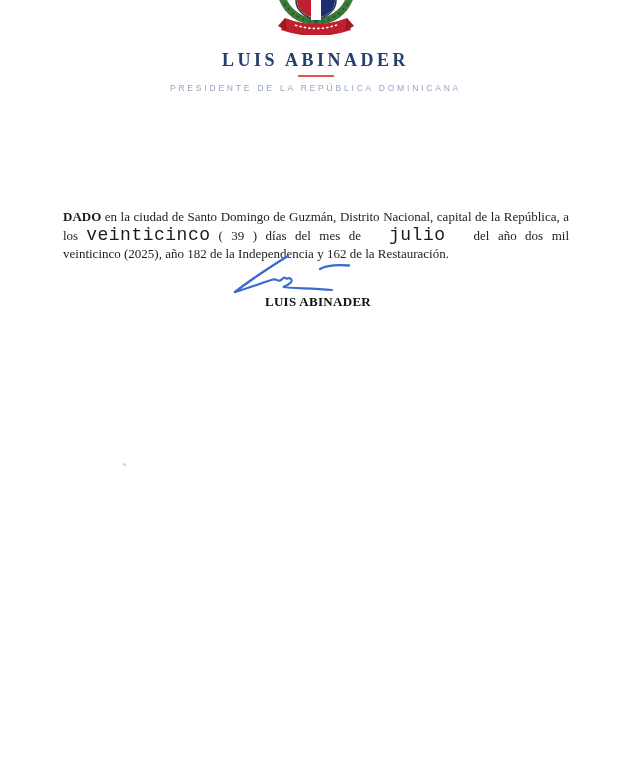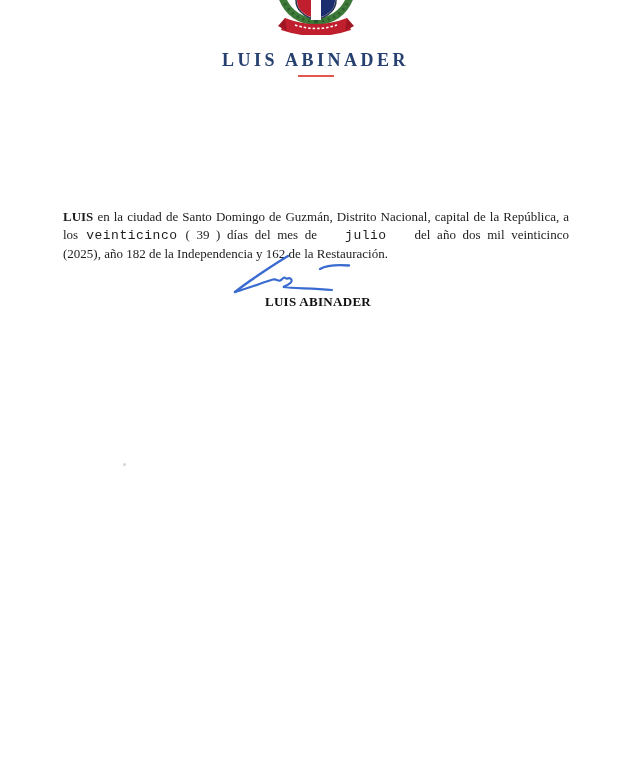--- a/index.html
+++ b/index.html
@@ -39,21 +39,21 @@
   .para{
     position:absolute;left:63px;width:506px;
     font-size:13px;line-height:18px;
     text-align:justify;
   }
   .para-article{top:138px;}
   .para-dado{top:195px;}
   .bold{font-weight:bold;}
   .typed{
     font-family:"Liberation Mono", monospace;
-    font-size:13px;
+    font-size:18px;
     letter-spacing:0.5px;
   }
   .typed-day{margin:0 8px;}
   .typed-month{margin:16px 28px;}
   
   .sig-svg{position:absolute;left:232px;top:253px;width:122px;height:48px;}
   .sig-name{
     position:absolute;left:252px;top:294px;width:132px;
     text-align:center;
     font-size:13px;font-weight:bold;
@@ -95,23 +95,24 @@
 
       <path d="M22,58 q31,12 62,0 l4,12 q-35,12 -70,0 Z" fill="#c0202e"></path>
       <path d="M22,58 l-7,8 9,5 Z" fill="#a01522"></path>
       <path d="M84,58 l7,8 -9,5 Z" fill="#a01522"></path>
       <path d="M32,65 q21,7 42,0" fill="none" stroke="#ffffff" stroke-width="1.6" stroke-dasharray="2.5 2"></path>
     </svg>
   </div>
 
   <div class="header-name">LUIS ABINADER</div>
   <div class="header-divider"></div>
+  <div class="header-subtitle">PRESIDENTE DE LA REPÚBLICA DOMINICANA</div>
 
 
-  <p class="para para-dado"><span class="bold">LUIS</span><span> en la ciudad de Santo Domingo de Guzmán, Distrito Nacional, capital de la República, a los</span><span class="typed typed-day">veinticinco</span><span>( 39 ) días del mes de</span><span class="typed typed-month">julio</span><span>del año dos mil veinticinco (2025), año 182 de la Independencia y 162 de la Restauración.</span></p>
+  <p class="para para-dado"><span class="bold">DADO</span><span> en la ciudad de Santo Domingo de Guzmán, Distrito Nacional, capital de la República, a los</span><span class="typed typed-day">veinticinco</span><span>( 39 ) días del mes de</span><span class="typed typed-month">julio</span><span>del año dos mil veinticinco (2025), año 182 de la Independencia y 162 de la Restauración.</span></p>
 
   <svg class="sig-svg" viewBox="0 0 122 48" xmlns="http://www.w3.org/2000/svg">
     <path d="M56,3 C46,9 18,27 3,39" fill="none" stroke="#3a6bd0" stroke-width="2.4" stroke-linecap="round"></path>
     <path d="M3,39 C20,34 32,29 41,26.5 C45,25.3 45.5,29 48.5,27.3 C50.5,26.1 51.5,23.6 53.5,25.1 C55.5,26.6 56.5,24.1 58.5,25.6 C62,28.2 57,32 51,34 C62,35.5 80,35 100,37" fill="none" stroke="#3a6bd0" stroke-width="2.2" stroke-linecap="round"></path>
     <path d="M88,16 C94,12.5 103,11.5 117,12.5" fill="none" stroke="#3a6bd0" stroke-width="2.4" stroke-linecap="round"></path>
   </svg>
   <div class="sig-name">LUIS ABINADER</div>
 
   <div class="speck"></div>
 

